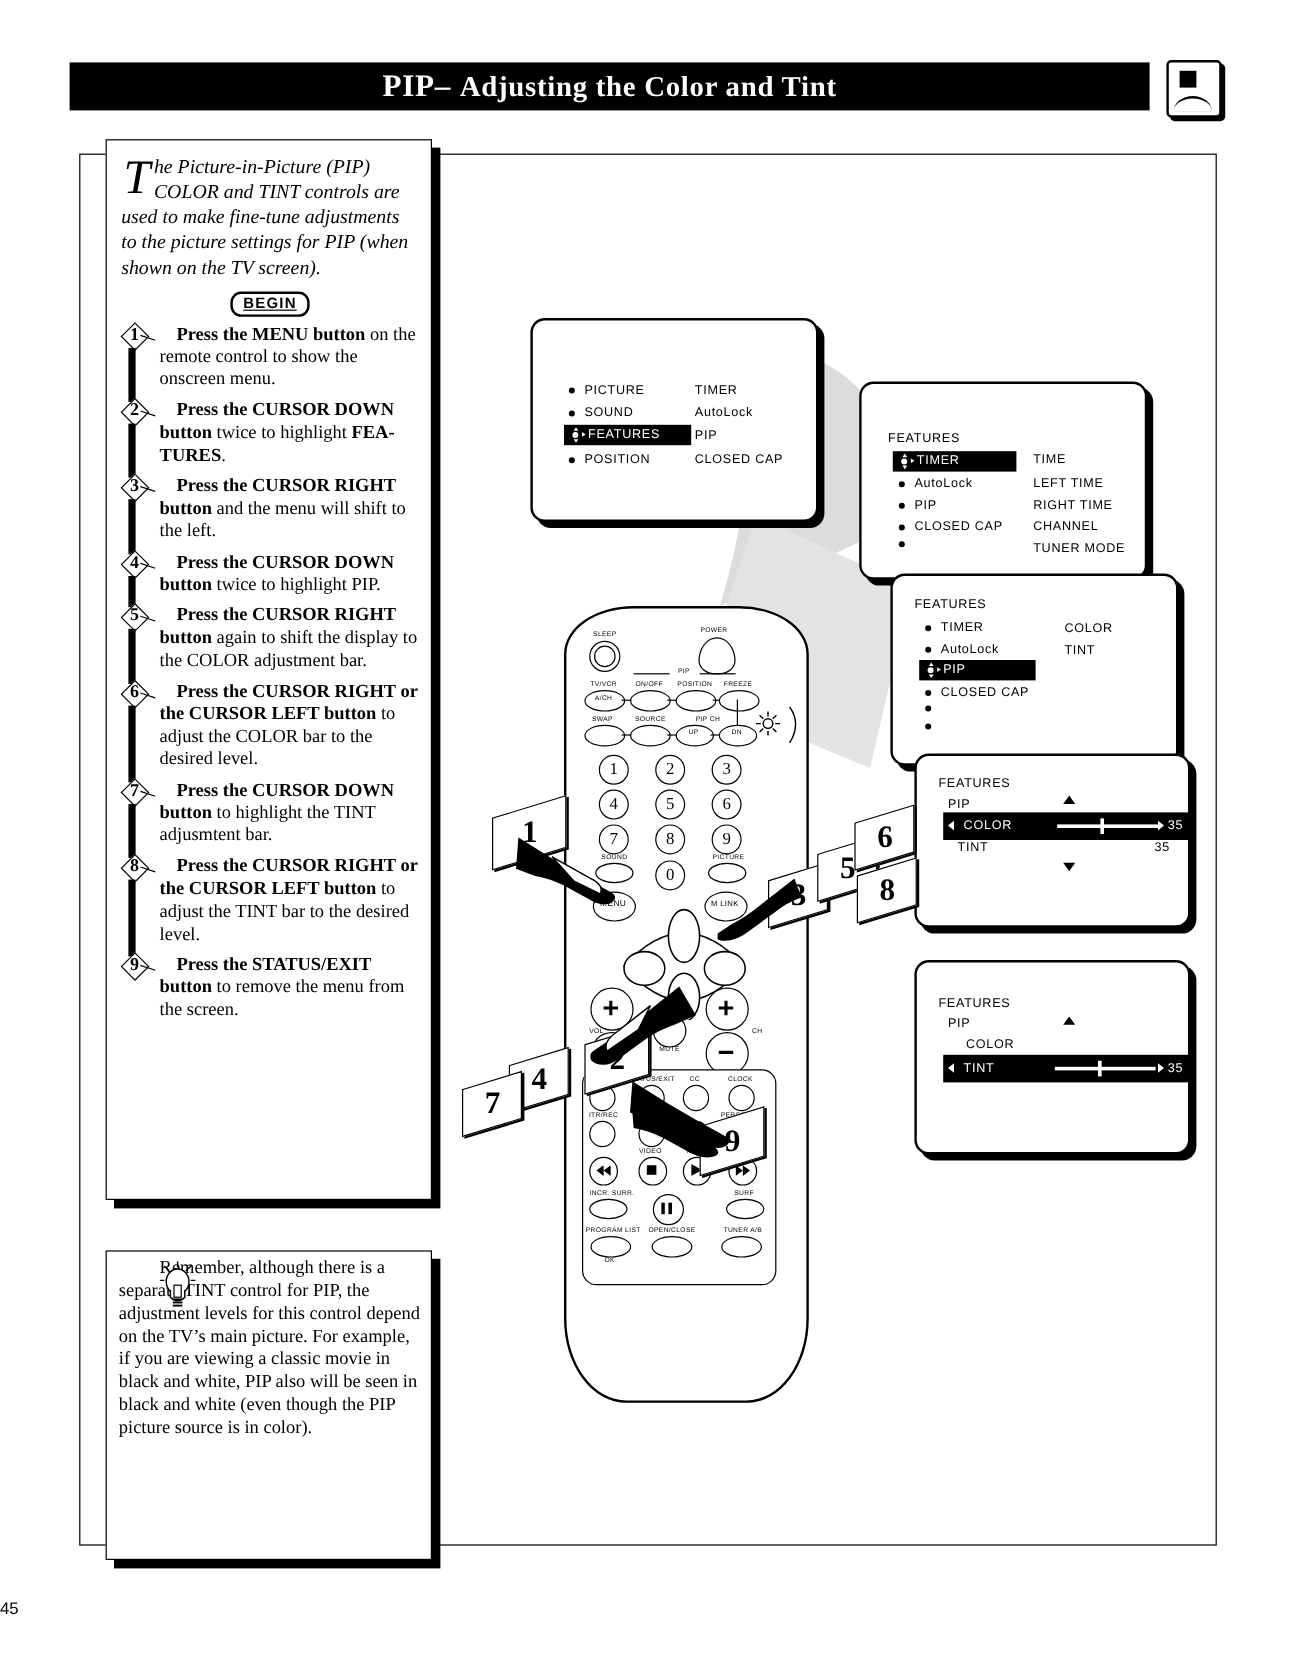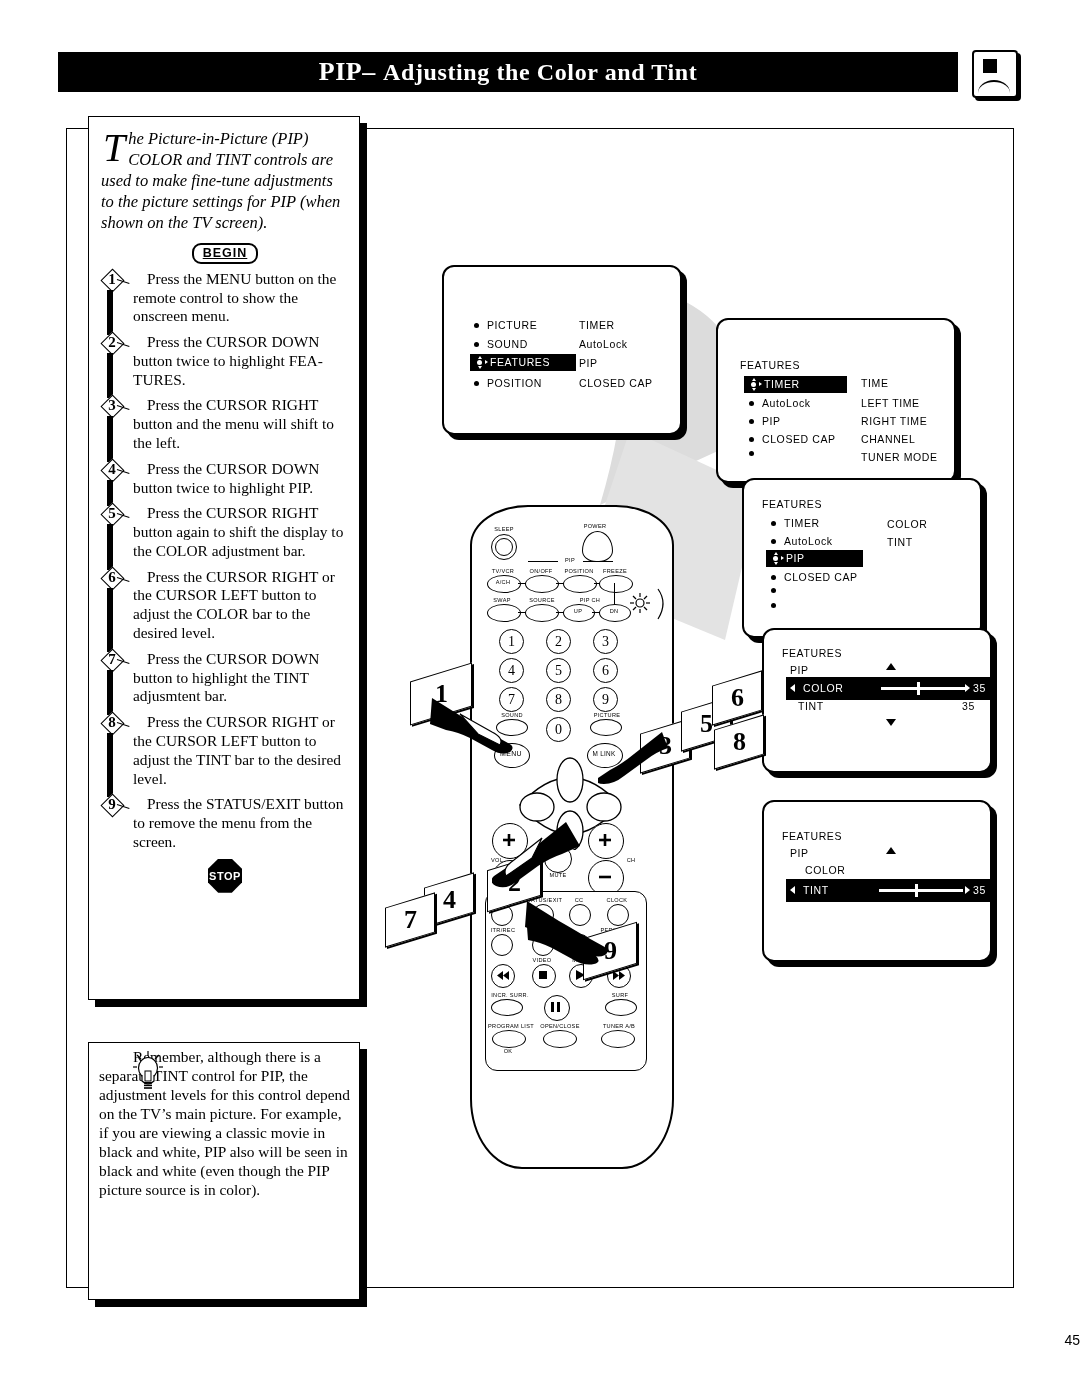--- a/index.html
+++ b/index.html
@@ -159,21 +159,21 @@
     position: absolute;
     left: 16px;
     top: 8px;
     width: 13px;
     height: 0;
     border-top: 1.6px solid #000;
     transform: rotate(18deg);
     transform-origin: left center;
   }
   .step .spacer { display: inline-block; width: 14px; }
-  .step b { font-weight: normal; }
+  .step b { font-weight: bold; }
   
   .step .bar {
     position: absolute;
     left: 6px;
     top: 20px;
     bottom: -9px;
     width: 6px;
     background: #000;
   }
 
@@ -382,21 +382,21 @@
     font-size: 26px;
     transform: skewY(-17deg);
     box-shadow: 2px 2px 0 #000;
   }
   .flag span { transform: skewY(17deg); display: block; }
 
   .page-num {
     position: absolute;
     left: 0; right: 0;
     top: 1332px;
-    text-align: right;
+    text-align: left;
     font-family: "Liberation Sans", sans-serif;
     font-size: 14px;
   }
 </style>
 </head>
 <body>
 
 <div class="header-bar">
   <div class="header-title">
     <span>PIP</span><span>–</span> <span class="sc">Adjusting the Color and Tint</span>
@@ -501,23 +501,20 @@
 
   <div class="step last">
     <div class="diamond">
       <div class="dshape"></div>
         <div class="tail"></div>
       <div class="dnum">9</div>
     </div>
     <span class="spacer"></span><b>Press the STATUS/EXIT button</b><span> to remove the menu from the screen.</span>
   </div>
 
-  <div class="stop-wrap">
-    <span class="stop-badge">STOP</span>
-  </div>
 </div>
 
 <div class="smarthelp">
   <svg class="bulb" viewBox="0 0 30 46">
     <ellipse cx="15" cy="17" rx="9.5" ry="10.5" fill="#fff" stroke="#000" stroke-width="1.2"></ellipse>
     <path d="M9 24 L9 30 Q15 36 21 30 L21 24" fill="#fff" stroke="#000" stroke-width="1.2"></path>
     <rect x="12" y="20" width="6" height="10" fill="#fff" stroke="#000" stroke-width="1"></rect>
     <rect x="11" y="31" width="8" height="1.6" fill="#000"></rect>
     <rect x="11" y="33.6" width="8" height="1.6" fill="#000"></rect>
     <rect x="11" y="36.2" width="8" height="1.6" fill="#000"></rect>

